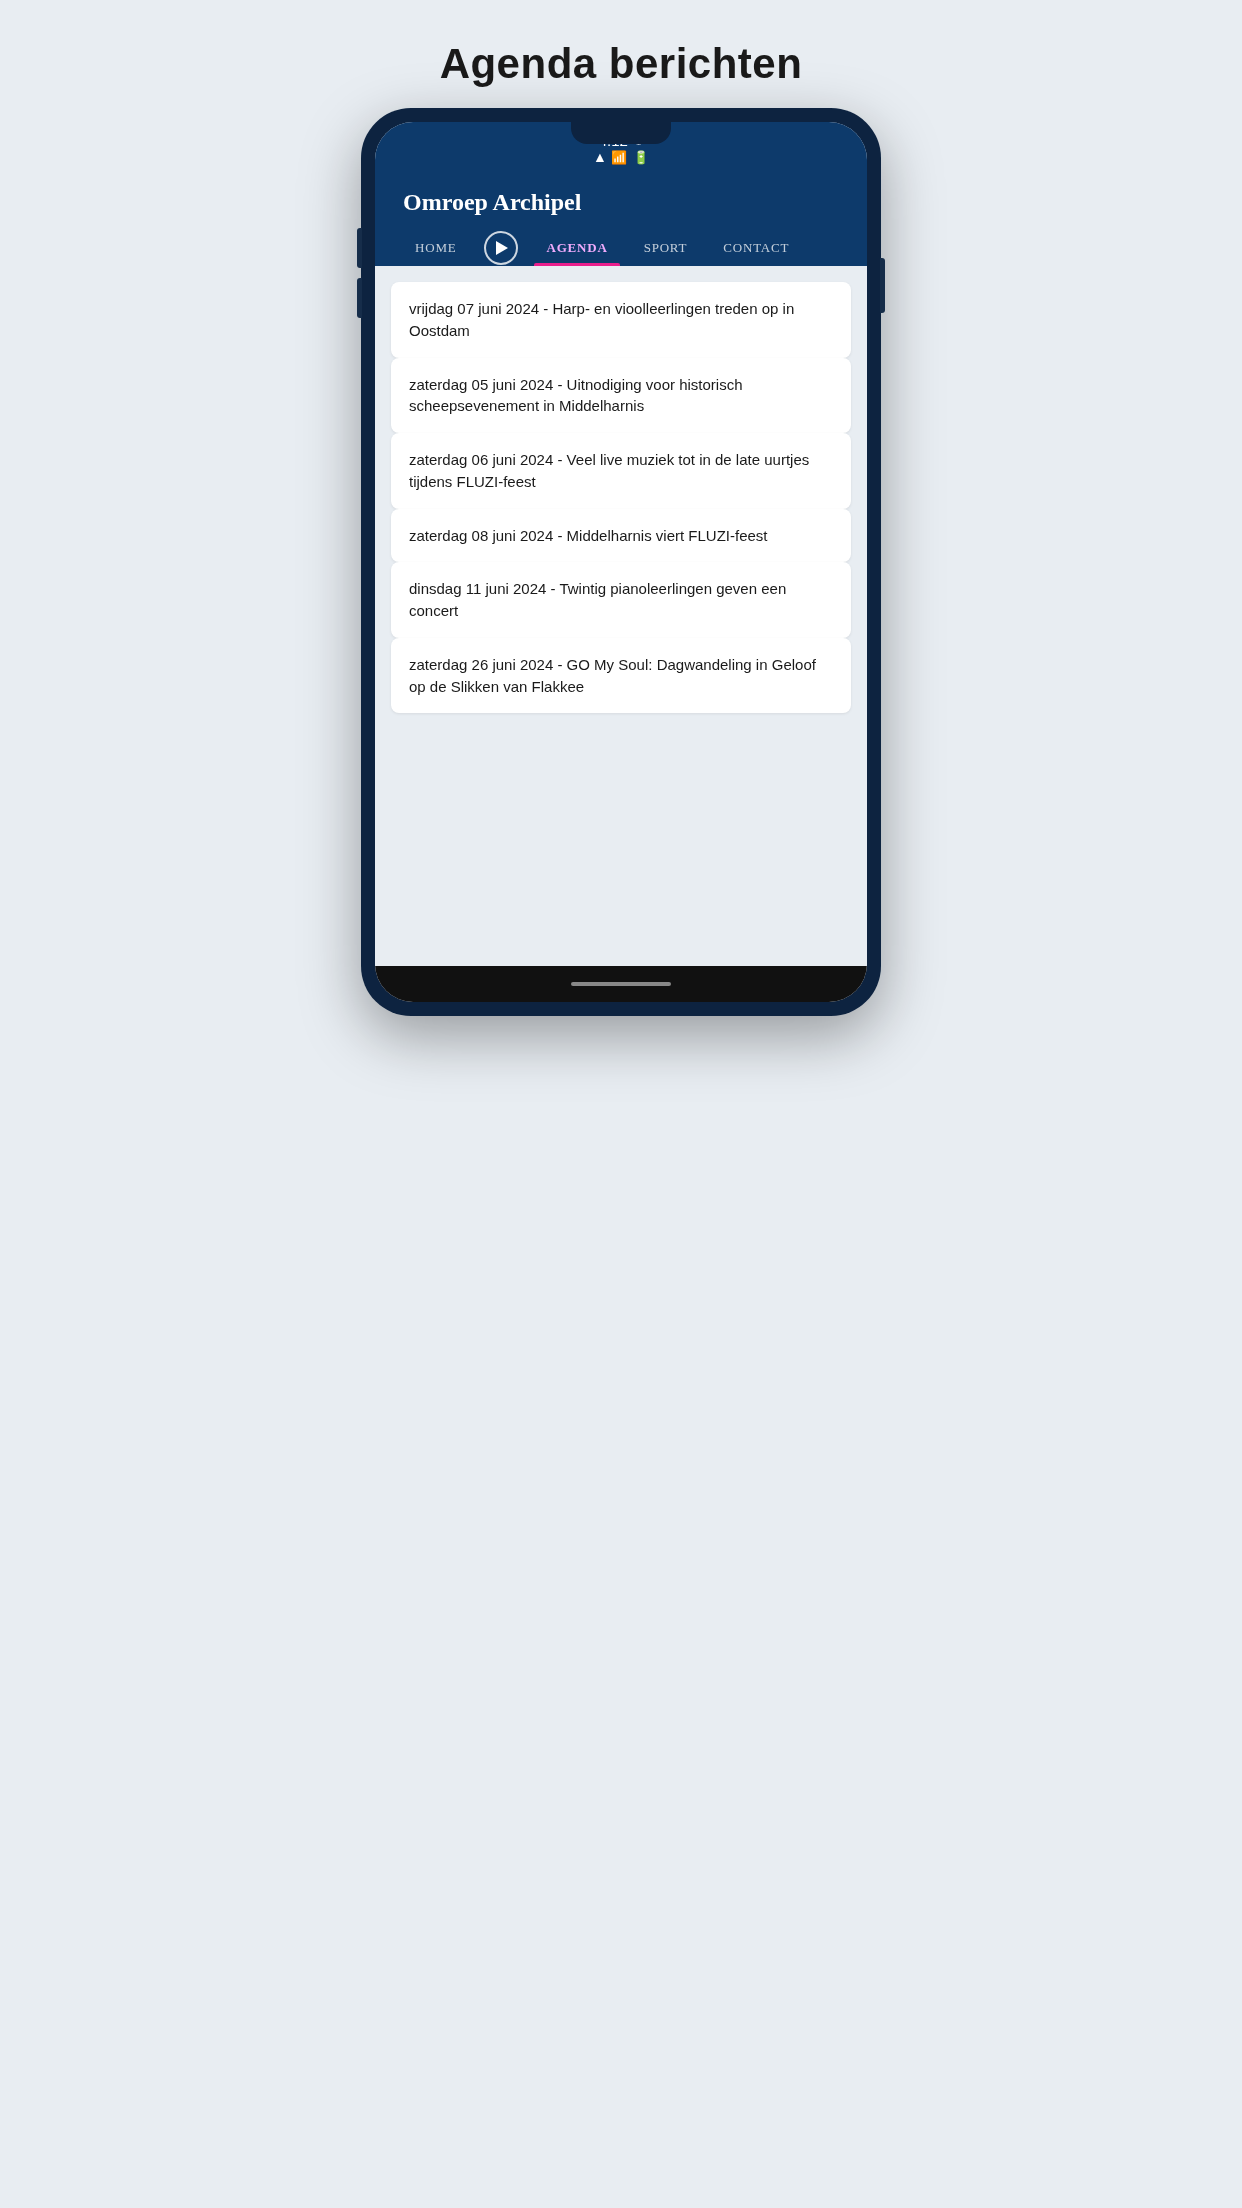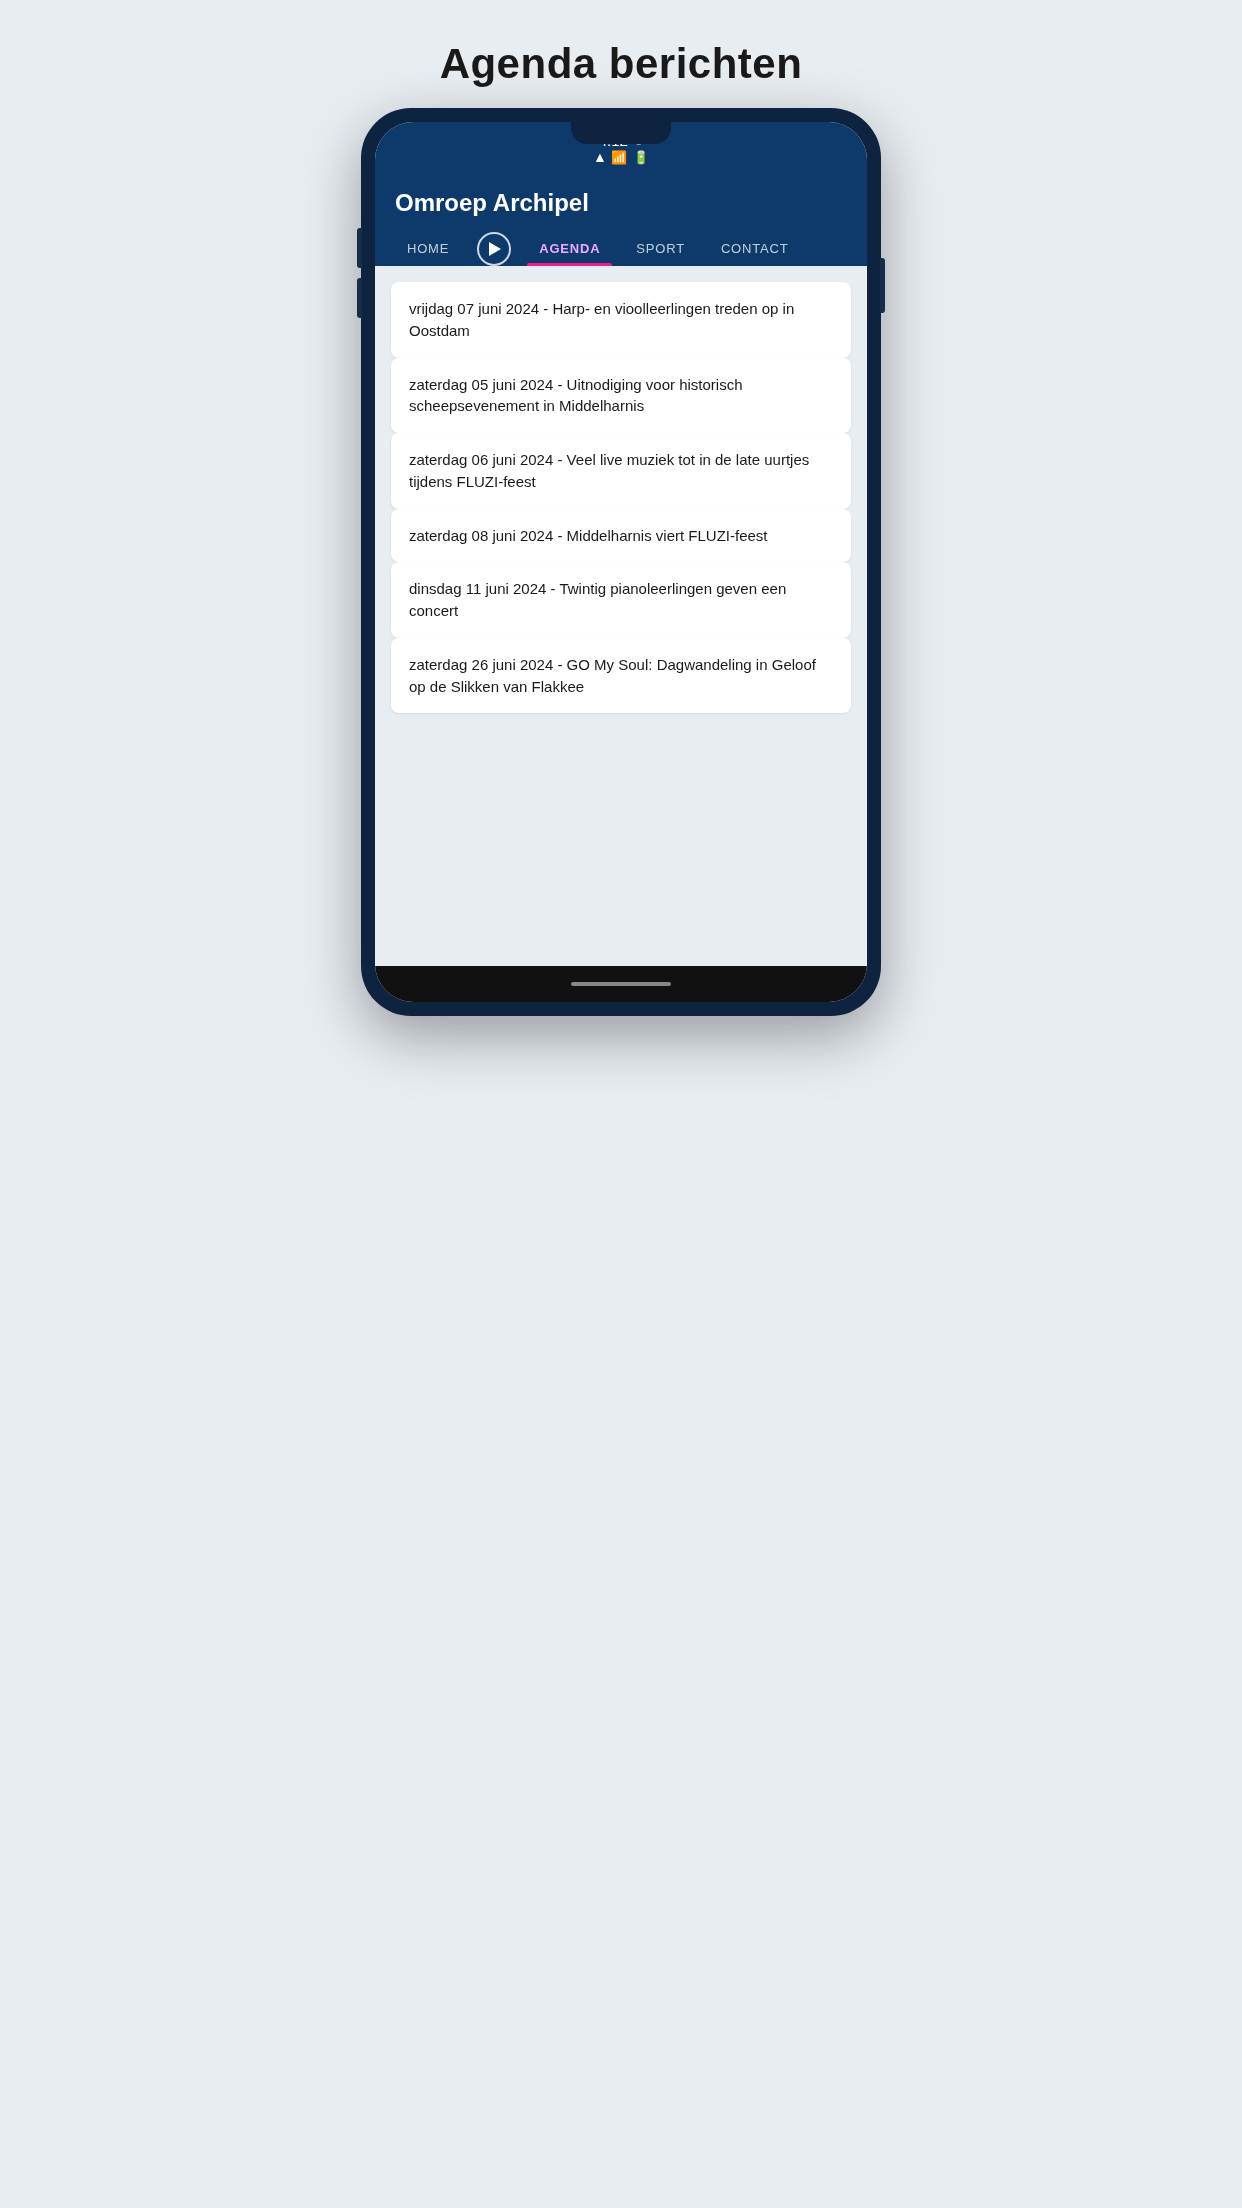--- a/index.html
+++ b/index.html
@@ -71,21 +71,22 @@
 
     .status-icons {
       display: flex;
       align-items: center;
       gap: 5px;
     }
 
     
     .app-header {
       background: #0d3a6b;
-      padding: 16px 20px 0;
+      padding: 16px 28px 0;
+      font-family: Liberation Serif, serif;
     }
 
     .app-title {
       font-size: 24px;
       font-weight: 700;
       color: white;
       margin-bottom: 14px;
     }
 
     

